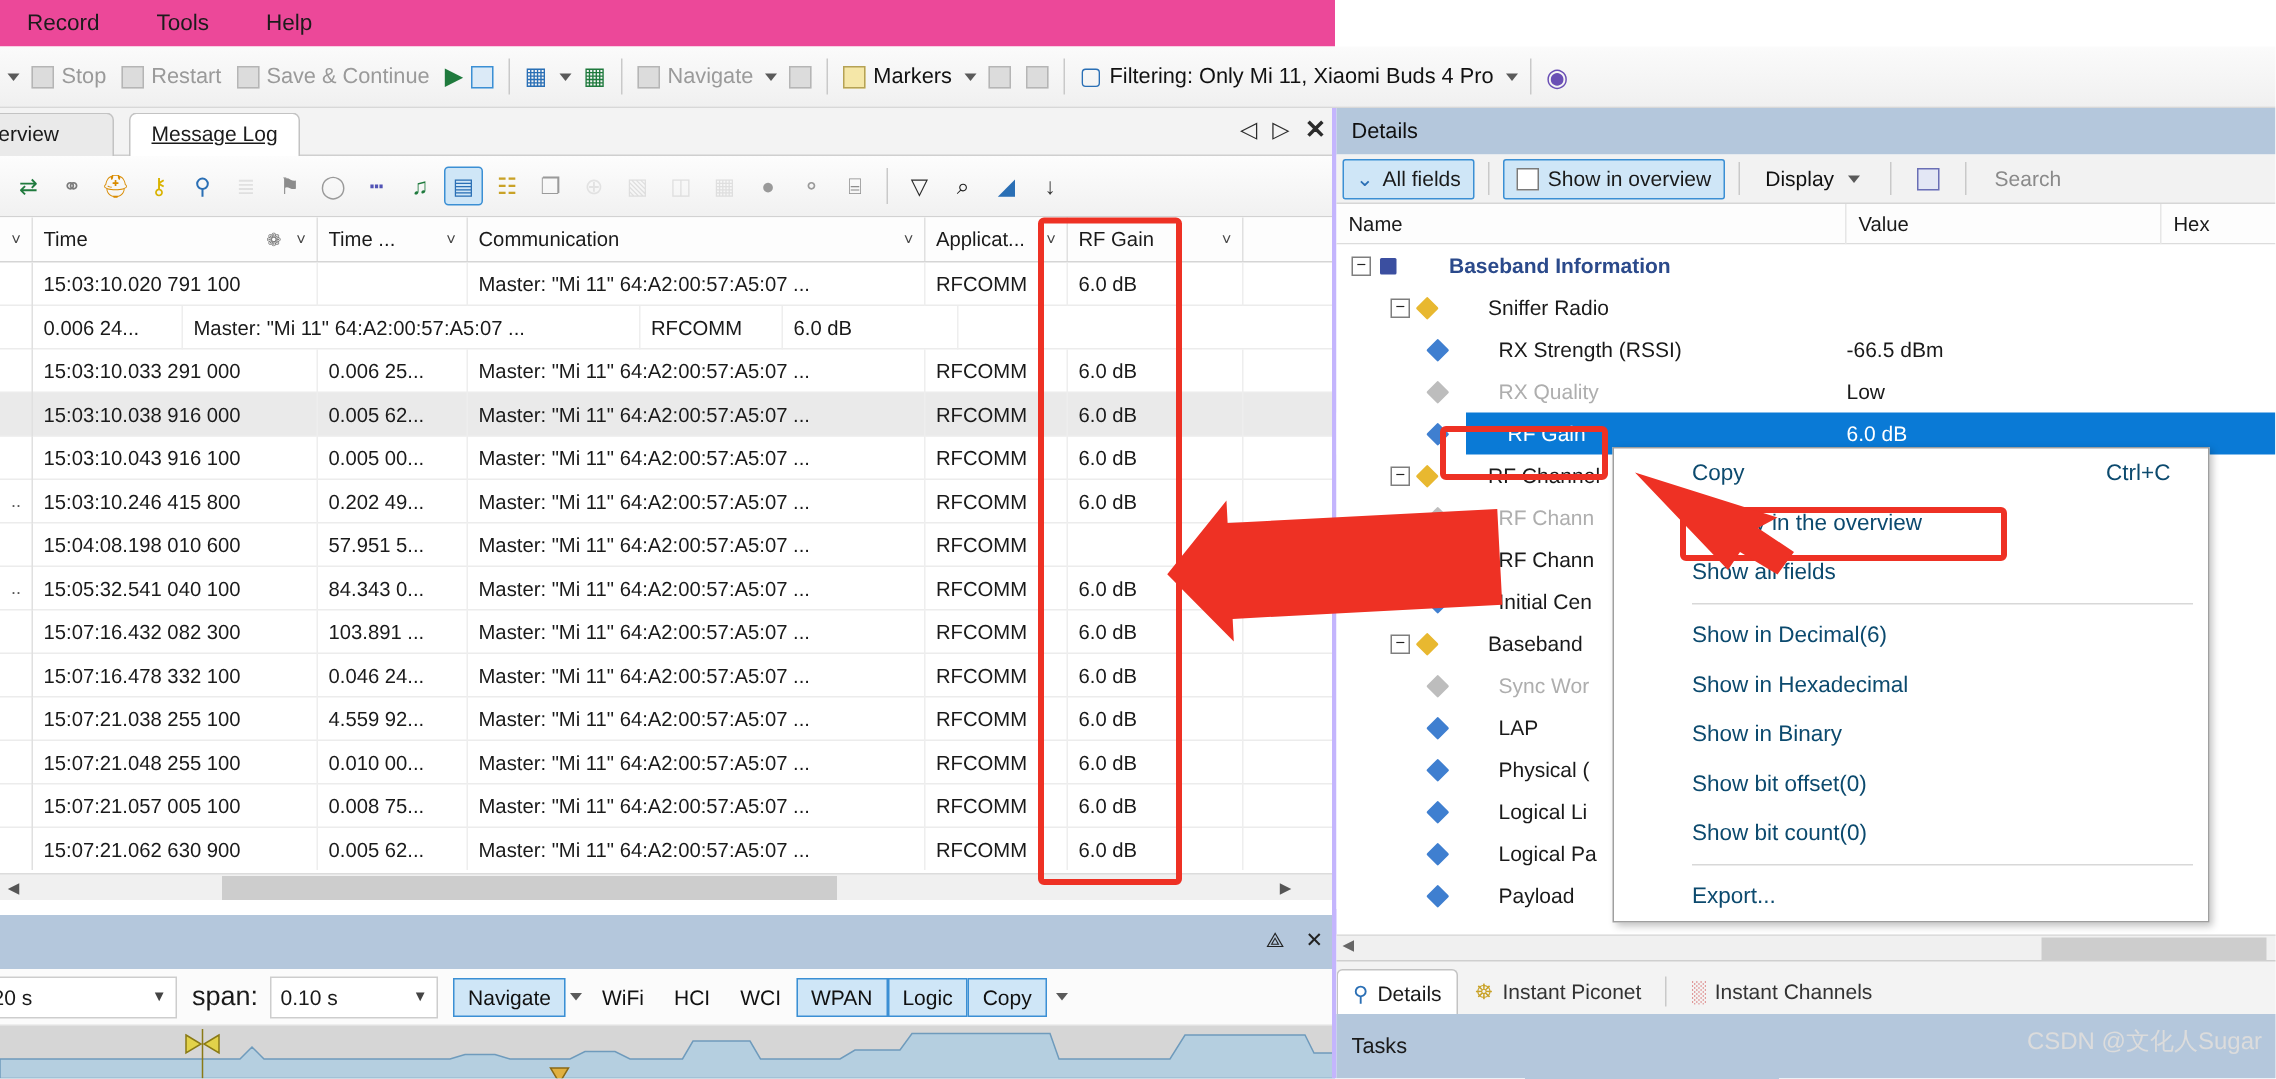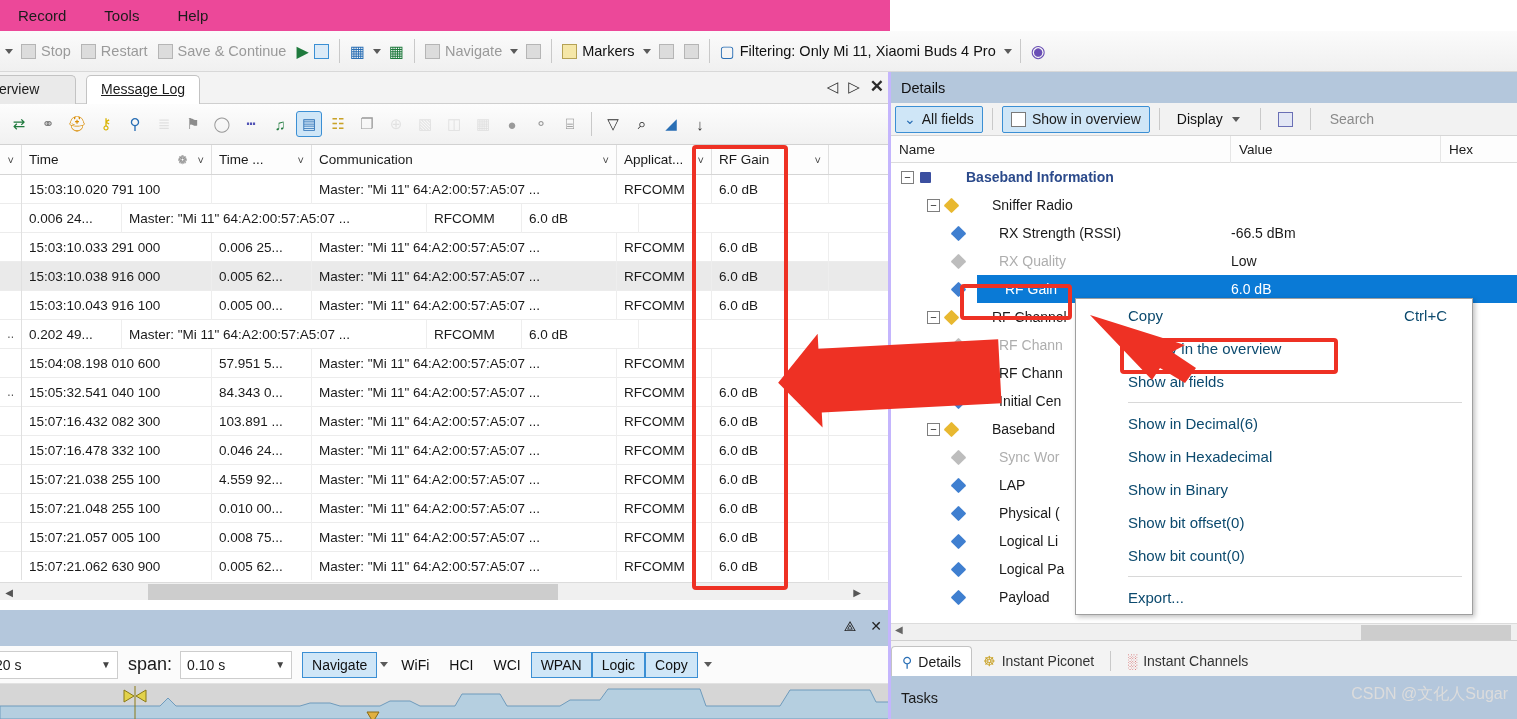--- a/index.html
+++ b/index.html
@@ -315,20 +315,21 @@
         <div class="trow">
           <div class="td c-idx"></div>
           <div class="td c-time">15:03:10.043 916 100</div>
           <div class="td c-delta">0.005 00...</div>
           <div class="td c-comm">Master: "Mi 11" 64:A2:00:57:A5:07 ...</div>
           <div class="td c-app">RFCOMM</div>
           <div class="td c-rf">6.0 dB</div>
         </div>
         <div class="trow">
           <div class="td c-idx">..</div>
+          <div class="td c-time">15:03:10.246 415 800</div>
           <div class="td c-delta">0.202 49...</div>
           <div class="td c-comm">Master: "Mi 11" 64:A2:00:57:A5:07 ...</div>
           <div class="td c-app">RFCOMM</div>
           <div class="td c-rf">6.0 dB</div>
         </div>
         <div class="trow">
           <div class="td c-idx"></div>
           <div class="td c-time">15:04:08.198 010 600</div>
           <div class="td c-delta">57.951 5...</div>
           <div class="td c-comm">Master: "Mi 11" 64:A2:00:57:A5:07 ...</div>

